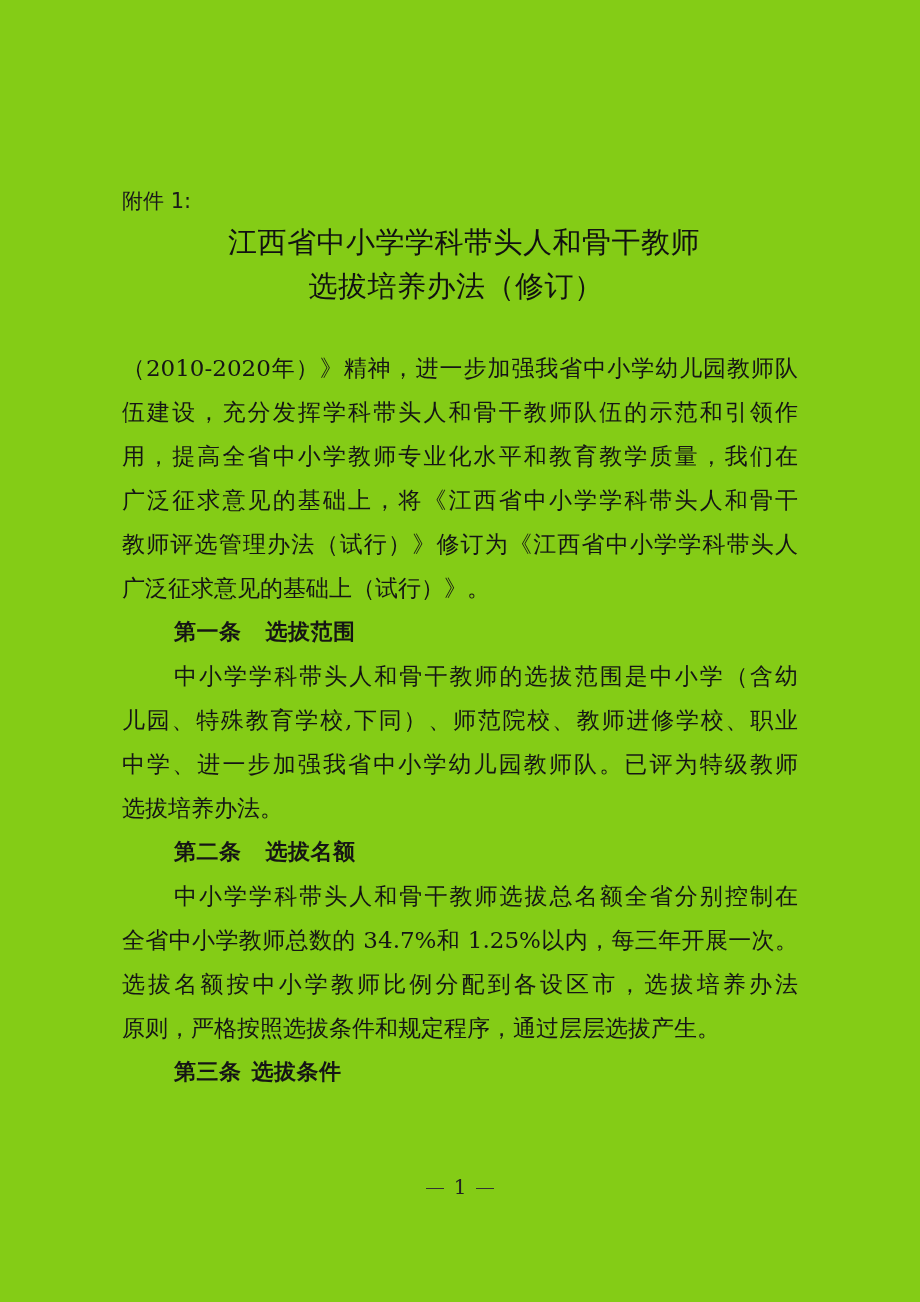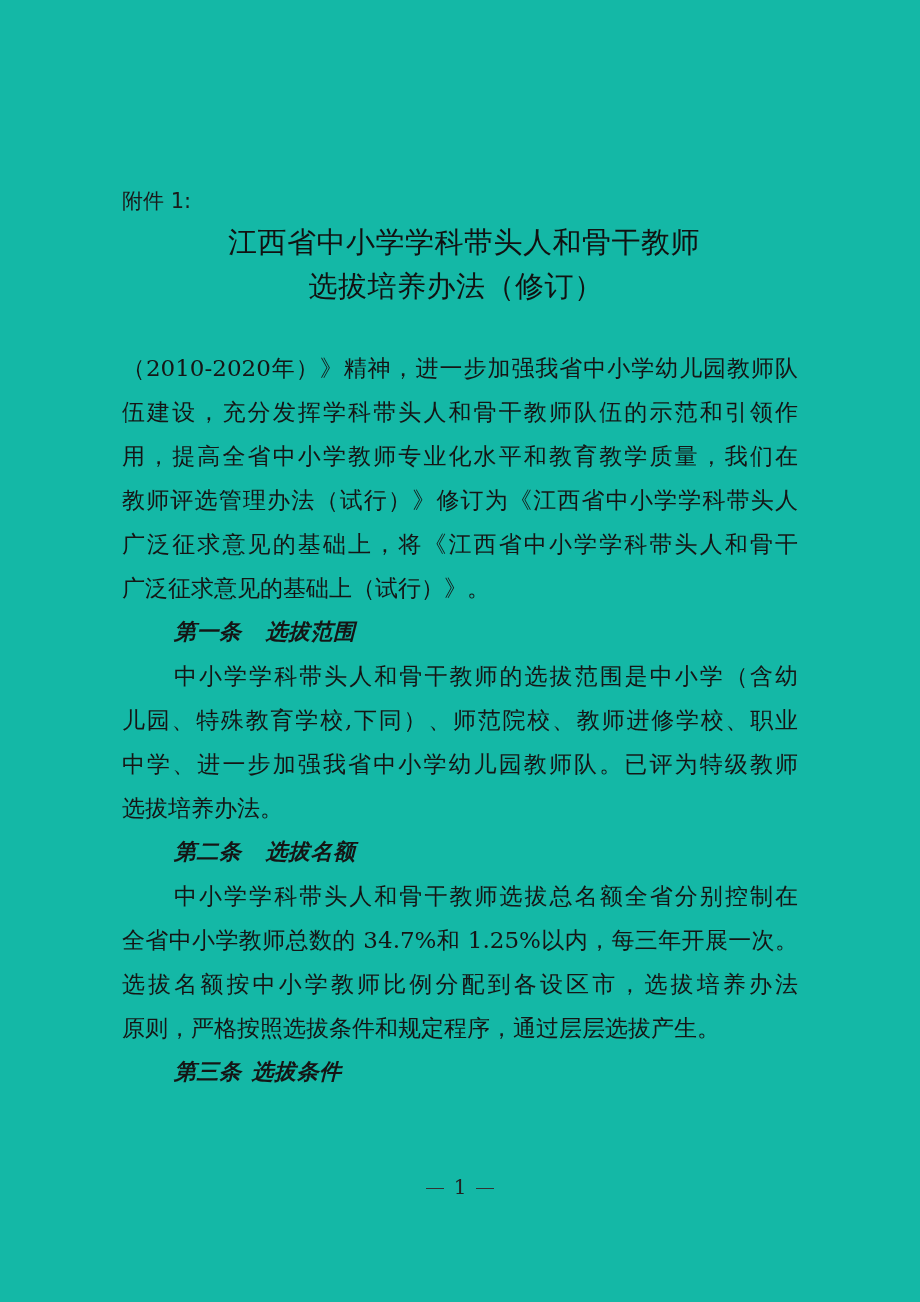--- a/index.html
+++ b/index.html
@@ -12,21 +12,21 @@
       height: 1302px;
       position: relative;
       overflow: hidden;
       color: #111111;
       font-family: "DejaVu Serif", "Liberation Serif", serif;
     }
     .page {
       position: absolute;
       left: 0; top: 0;
       width: 920px; height: 1302px;
-      background: #14b8a6;
+      background: #84cc16;
     }
     .attachment-label {
       position: absolute;
       left: 122px;
       top: 186px;
       font-family: "DejaVu Sans", "Liberation Sans", sans-serif;
       font-size: 21px;
       line-height: 30px;
       color: #1a1a1a;
     }
@@ -67,21 +67,20 @@
     }
     .heading {
       display: block;
       white-space: nowrap;
       height: 44px;
       padding-left: 52px;
       font-family: "DejaVu Sans", "Liberation Sans", sans-serif;
       font-weight: bold;
       font-size: 22px;
       letter-spacing: 0.5px;
-      font-style: italic;
     }
     .heading .gap { display: inline-block; width: 24px; }
     .heading .gap.small { width: 10px; }
 
     .page-number {
       position: absolute;
       top: 1172px;
       left: 0;
       width: 920px;
       text-align: center;
@@ -107,22 +106,22 @@
 
   <div class="title l1">江西省中小学学科带头人和骨干教师</div>
   <div class="title l2">选拔培养办法（修订）</div>
 
   <div class="body-text" style="top:346px;">
 
     <div>
       <span class="line">（2010-2020年）》精神，进一步加强我省中小学幼儿园教师队</span>
       <span class="line">伍建设，充分发挥学科带头人和骨干教师队伍的示范和引领作</span>
       <span class="line">用，提高全省中小学教师专业化水平和教育教学质量，我们在</span>
+      <span class="line">广泛征求意见的基础上，将《江西省中小学学科带头人和骨干</span>
       <span class="line">教师评选管理办法（试行）》修订为《江西省中小学学科带头人</span>
-      <span class="line">广泛征求意见的基础上，将《江西省中小学学科带头人和骨干</span>
       <span class="line last">广泛征求意见的基础上（试行）》。</span>
     </div>
 
     <div>
       <span class="heading"><span>第一条</span><span class="gap"></span><span>选拔范围</span></span>
       <span class="line indent">中小学学科带头人和骨干教师的选拔范围是中小学（含幼</span>
       <span class="line">儿园、特殊教育学校,下同）、师范院校、教师进修学校、职业</span>
       <span class="line">中学、进一步加强我省中小学幼儿园教师队。已评为特级教师</span>
       <span class="line last">选拔培养办法。</span>
     </div>

